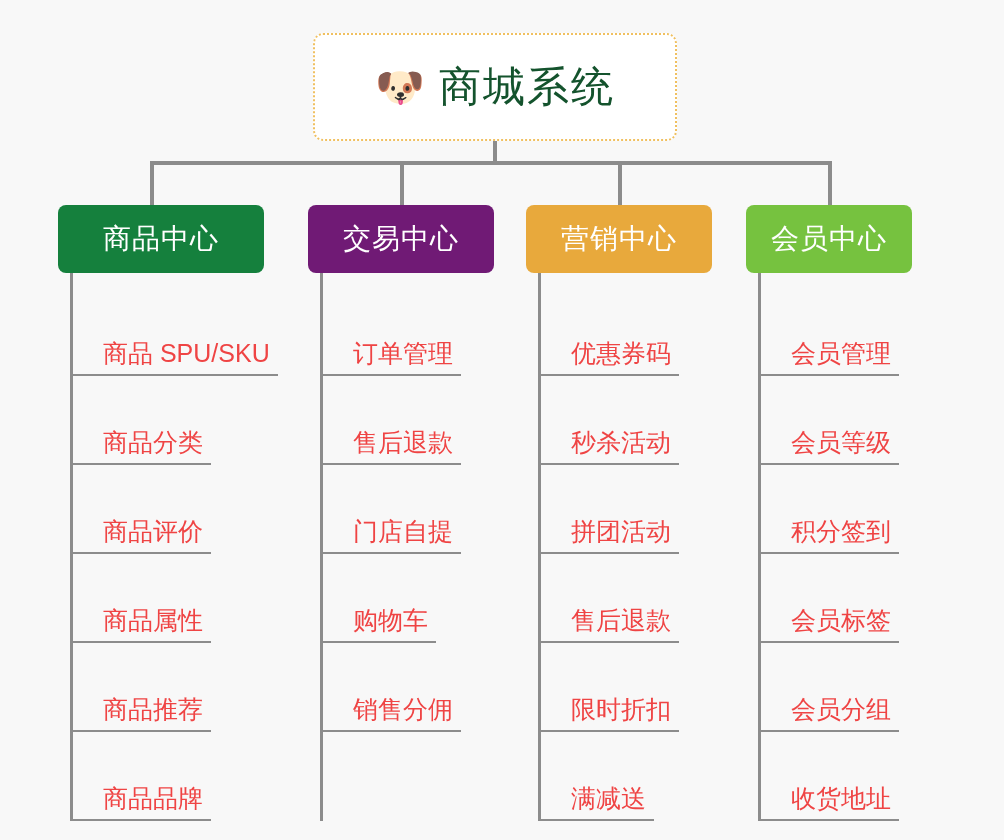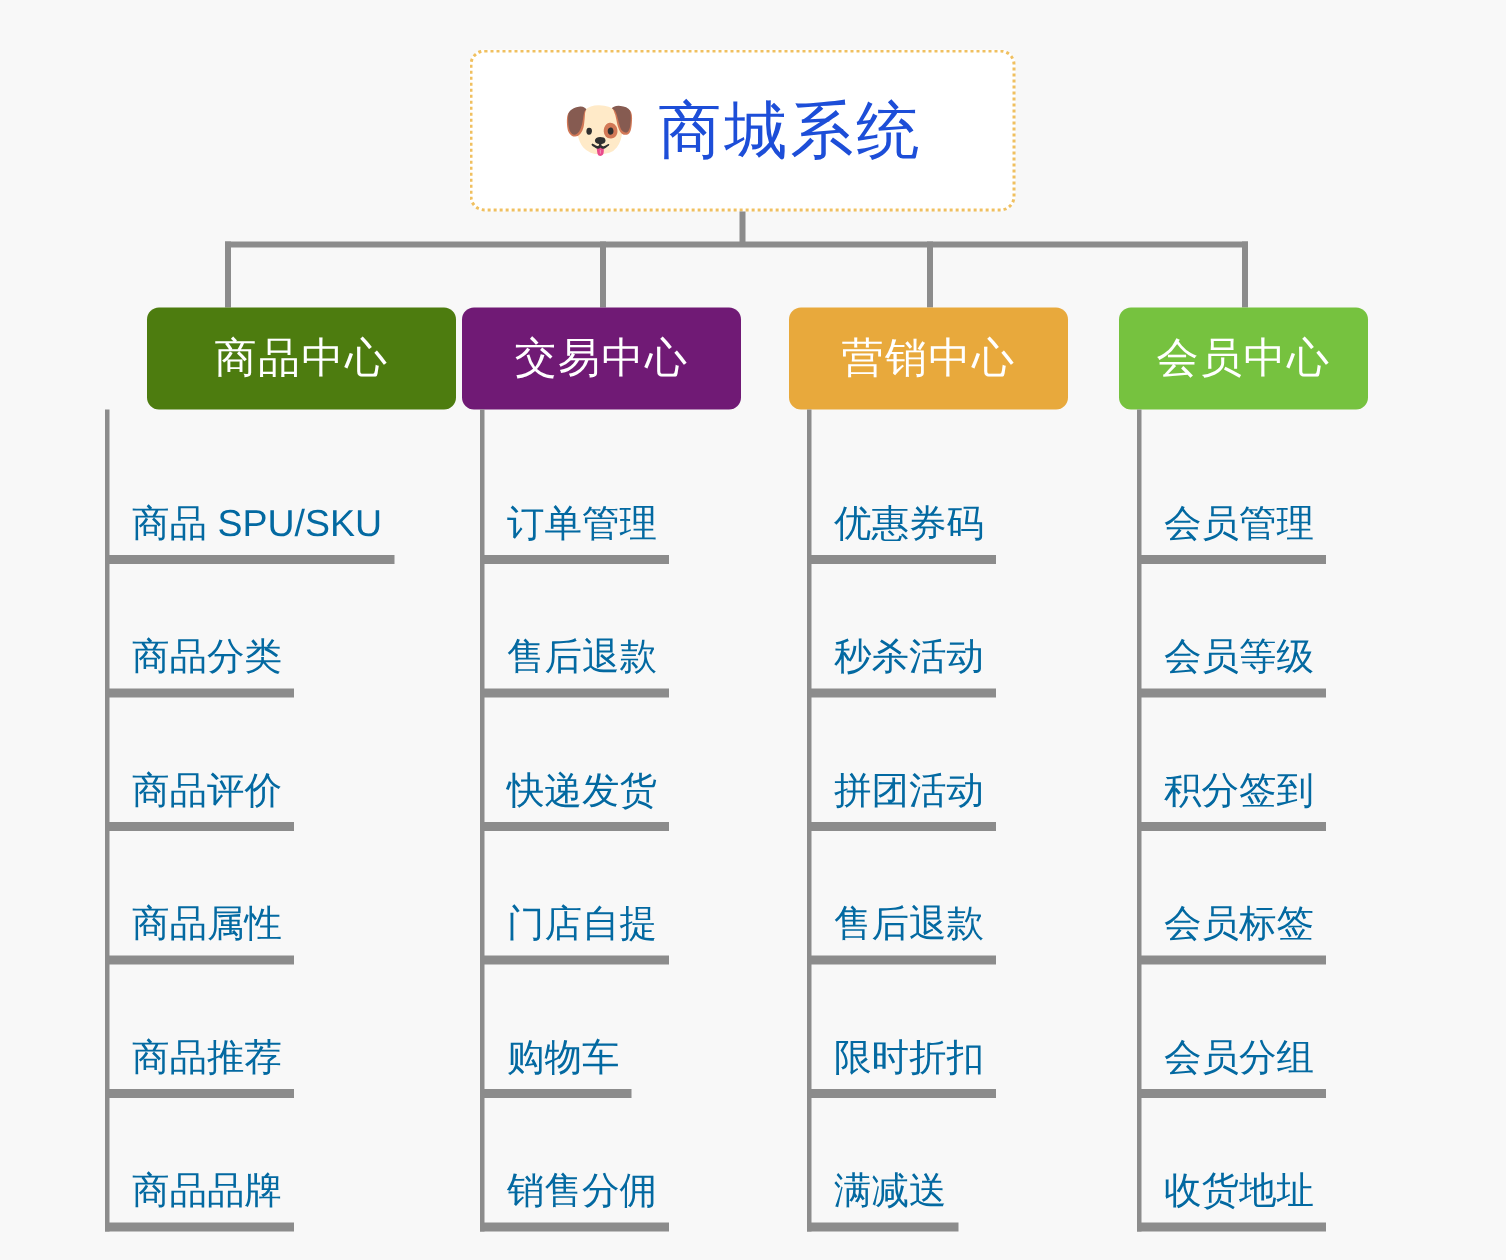--- a/index.html
+++ b/index.html
@@ -106,46 +106,46 @@
   .leaf {
     position: relative;
     height: 89px;
     box-sizing: border-box;
     display: flex;
     align-items: flex-end;
   }
   .leaf-text {
     display: inline-block;
     font-size: 25px;
-    color: #0369a1;
+    color: #ef4444;
     line-height: 1.1;
-    padding: 0 8px 7px 18px;
-    border-bottom: 6px solid #84cc16;
+    padding: 0 8px 7px 33px;
+    border-bottom: 2px solid #84cc16;
     white-space: nowrap;
   }
 </style>
 </head>
 <body style="background: rgb(248, 248, 248);">
 
 <div id="mindmap">
 
   <div class="root-node" style="border-color: rgb(240, 192, 96); background: rgb(255, 255, 255);">
     <span class="root-emoji">🐶</span>
-    <span class="root-title" style="color: #1d4ed8;">商城系统</span>
+    <span class="root-title" style="color: #14532d;">商城系统</span>
   </div>
 
   <div class="conn conn-stem" style="background: rgb(140, 140, 140);"></div>
   <div class="conn conn-bus" style="background: rgb(140, 140, 140);"></div>
   <div class="conn conn-drop" style="left: 150px; background: rgb(140, 140, 140);"></div>
   <div class="conn conn-drop" style="left: 400px; background: rgb(140, 140, 140);"></div>
   <div class="conn conn-drop" style="left: 618px; background: rgb(140, 140, 140);"></div>
   <div class="conn conn-drop" style="left: 828px; background: rgb(140, 140, 140);"></div>
 
   <div class="branch" style="left:58px;">
-    <div class="branch-header" style="width: 206px; background: #4d7c0f; margin-left: 40px;">
+    <div class="branch-header" style="width: 206px; background: #15803d;">
       <span>商品中心</span>
     </div>
     <div class="leaf-list">
       <div class="leaf-spine" style="background: rgb(140, 140, 140); height: 548px;"></div>
       <div class="leaf">
           <span class="leaf-text" style="border-bottom-color: rgb(140, 140, 140);">商品 SPU/SKU</span>
         </div>
       <div class="leaf">
           <span class="leaf-text" style="border-bottom-color: rgb(140, 140, 140); text-align: right;">商品分类</span>
         </div>
@@ -170,23 +170,20 @@
     </div>
     <div class="leaf-list">
       <div class="leaf-spine" style="background: rgb(140, 140, 140); height: 548px;"></div>
       <div class="leaf">
           <span class="leaf-text" style="border-bottom-color: rgb(140, 140, 140);">订单管理</span>
         </div>
       <div class="leaf">
           <span class="leaf-text" style="border-bottom-color: rgb(140, 140, 140);">售后退款</span>
         </div>
       <div class="leaf">
-          <span class="leaf-text" style="border-bottom-color: rgb(140, 140, 140);">快递发货</span>
-        </div>
-      <div class="leaf">
           <span class="leaf-text" style="border-bottom-color: rgb(140, 140, 140);">门店自提</span>
         </div>
       <div class="leaf">
           <span class="leaf-text" style="border-bottom-color: rgb(140, 140, 140);">购物车</span>
         </div>
       <div class="leaf">
           <span class="leaf-text" style="border-bottom-color: rgb(140, 140, 140);">销售分佣</span>
         </div>
     </div>
   </div>

